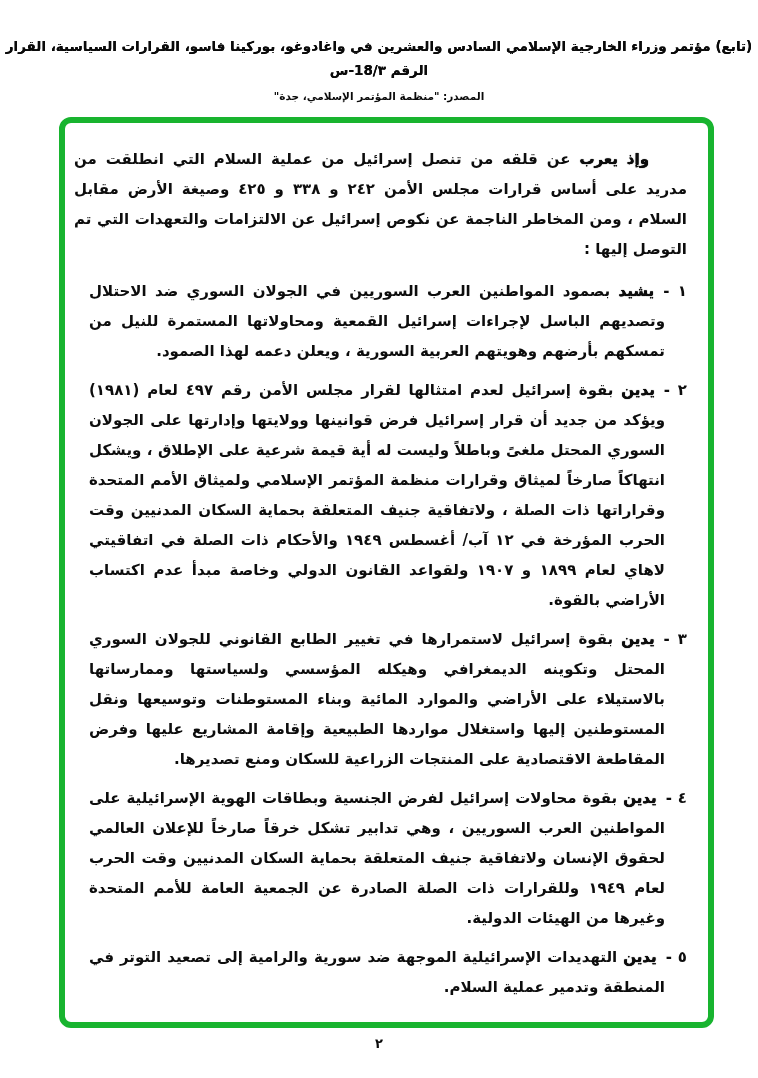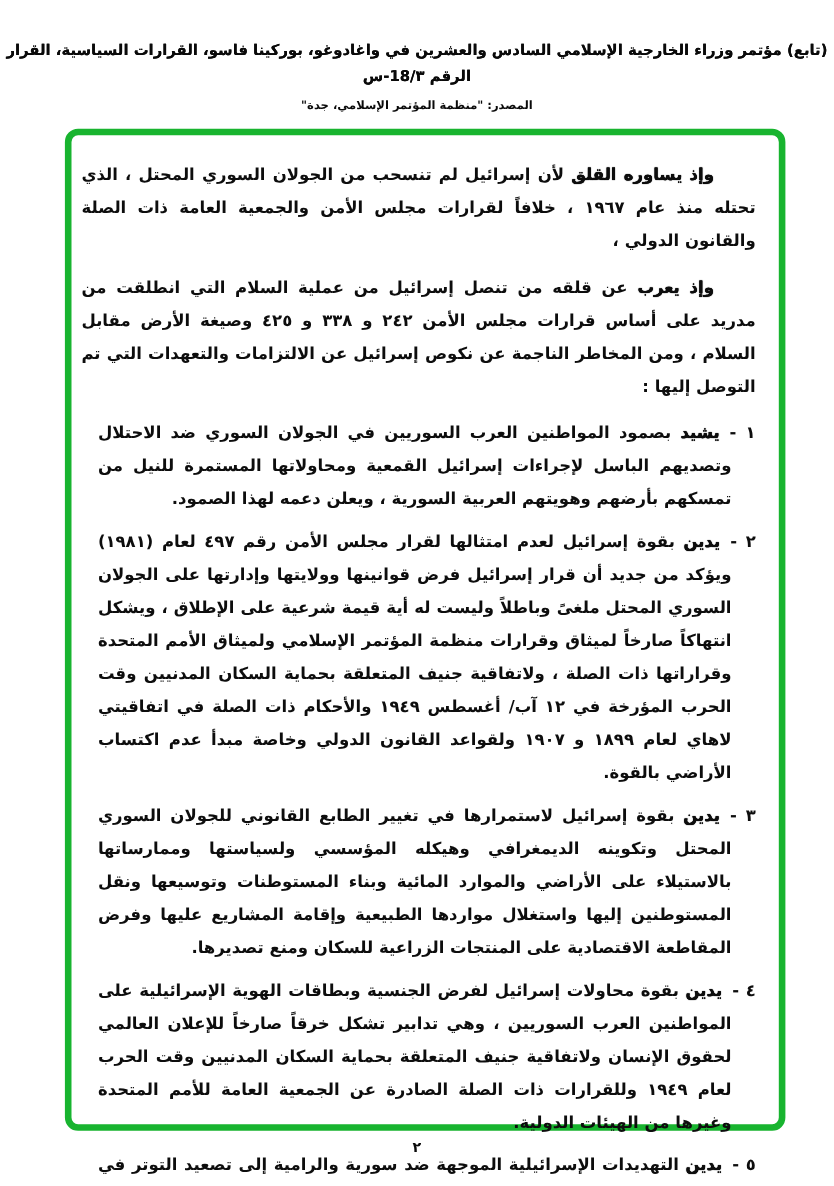--- a/index.html
+++ b/index.html
@@ -39,21 +39,20 @@
 <body>
 
 <header class="header">
   <div class="line1">(تابع) مؤتمر وزراء الخارجية الإسلامي السادس والعشرين في واغادوغو، بوركينا فاسو، القرارات السياسية، القرار الرقم 18/٣-س</div>
   <div class="line2">المصدر:  "منظمة المؤتمر الإسلامي، جدة"</div>
 </header>
 
 <div class="frame" style="border-color: rgb(24, 180, 47);">
   <div class="doc">
 
-    <p class="para"><span class="lead">وإذ يساوره القلق</span> <span>لأن إسرائيل لم تنسحب من الجولان السوري المحتل ، الذي تحتله منذ عام ١٩٦٧ ، خلافاً لقرارات مجلس الأمن والجمعية العامة ذات الصلة والقانون الدولي ،</span></p>
 
     <p class="para"><span class="lead">وإذ يعرب</span> <span>عن قلقه من تنصل إسرائيل من عملية السلام التي انطلقت من مدريد على أساس قرارات مجلس الأمن ٢٤٢ و ٣٣٨ و ٤٢٥ وصيغة الأرض مقابل السلام ، ومن المخاطر الناجمة عن نكوص إسرائيل عن الالتزامات والتعهدات التي تم التوصل إليها :</span></p>
 
     <p class="item"><span class="num">١ -</span><span class="lead">يشيد</span> <span>بصمود المواطنين العرب السوريين في الجولان السوري ضد الاحتلال وتصديهم الباسل لإجراءات إسرائيل القمعية ومحاولاتها المستمرة للنيل من تمسكهم بأرضهم وهويتهم العربية السورية ، ويعلن دعمه لهذا الصمود.</span></p>
 
     <p class="item"><span class="num">٢ -</span><span class="lead">يدين</span> <span>بقوة إسرائيل لعدم امتثالها لقرار مجلس الأمن رقم ٤٩٧ لعام (١٩٨١) ويؤكد من جديد أن قرار إسرائيل فرض قوانينها وولايتها وإدارتها على الجولان السوري المحتل ملغىً وباطلاً وليست له أية قيمة شرعية على الإطلاق ، ويشكل انتهاكاً صارخاً لميثاق وقرارات منظمة المؤتمر الإسلامي ولميثاق الأمم المتحدة وقراراتها ذات الصلة ، ولاتفاقية جنيف المتعلقة بحماية السكان المدنيين وقت الحرب المؤرخة في ١٢ آب/ أغسطس ١٩٤٩ والأحكام ذات الصلة في اتفاقيتي لاهاي لعام ١٨٩٩ و ١٩٠٧ ولقواعد القانون الدولي وخاصة مبدأ عدم اكتساب الأراضي بالقوة.</span></p>
 
     <p class="item"><span class="num">٣ -</span><span class="lead">يدين</span> <span>بقوة إسرائيل لاستمرارها في تغيير الطابع القانوني للجولان السوري المحتل وتكوينه الديمغرافي وهيكله المؤسسي ولسياستها وممارساتها بالاستيلاء على الأراضي والموارد المائية وبناء المستوطنات وتوسيعها ونقل المستوطنين إليها واستغلال مواردها الطبيعية وإقامة المشاريع عليها وفرض المقاطعة الاقتصادية على المنتجات الزراعية للسكان ومنع تصديرها.</span></p>
 
     <p class="item"><span class="num">٤ -</span><span class="lead">يدين</span> <span>بقوة محاولات إسرائيل لفرض الجنسية وبطاقات الهوية الإسرائيلية على المواطنين العرب السوريين ، وهي تدابير تشكل خرقاً صارخاً للإعلان العالمي لحقوق الإنسان ولاتفاقية جنيف المتعلقة بحماية السكان المدنيين وقت الحرب لعام ١٩٤٩ وللقرارات ذات الصلة الصادرة عن الجمعية العامة للأمم المتحدة وغيرها من الهيئات الدولية.</span></p>

